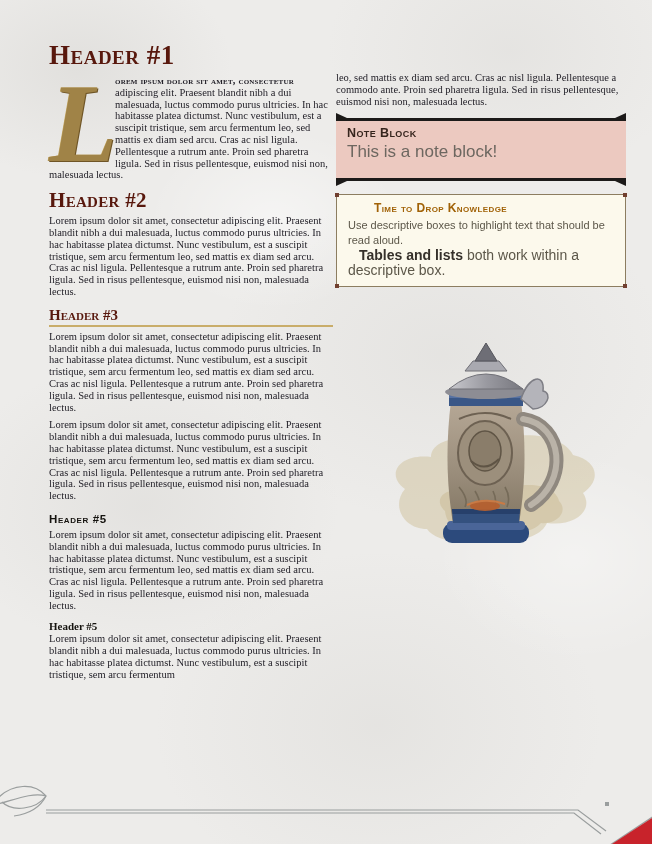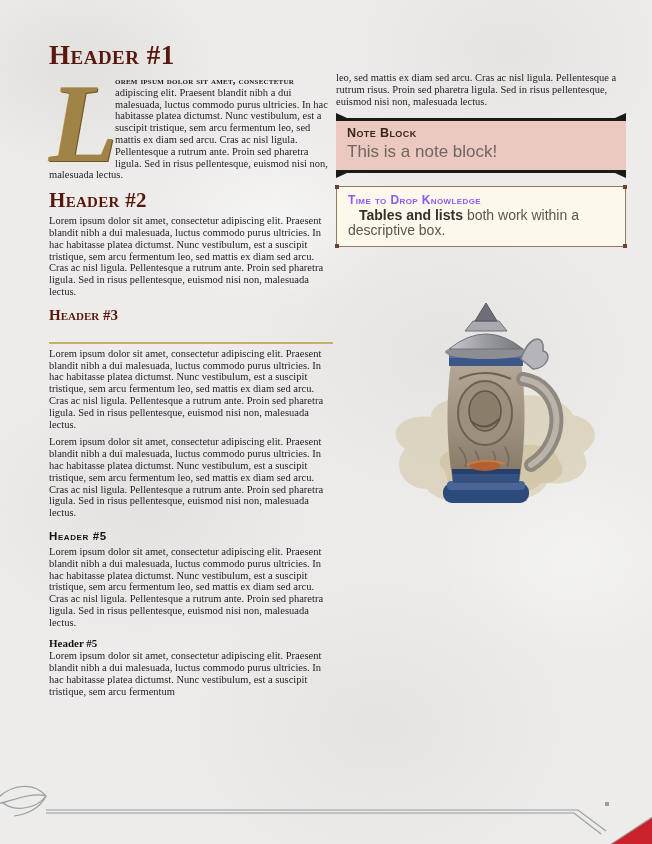--- a/index.html
+++ b/index.html
@@ -15,49 +15,49 @@
       radial-gradient(ellipse 180px 130px at 42% 26%, rgba(255,255,255,.45), transparent 70%),
       radial-gradient(ellipse 200px 150px at 88% 66%, rgba(255,255,255,.35), transparent 70%);
     font-family:"Liberation Serif", serif;
   }
   .col-left {position:absolute;left:36px; top:40px;width:284px;margin-left:13px;}
   .col-right{position:absolute;left:336px;top:40px;width:290px;padding-top:32px;box-sizing:border-box;}
 
   h1,h2,h3,h4{font-family:"Liberation Serif",serif;font-variant:small-caps;color:#58180D;font-weight:bold;}
   h1{font-size:27px;margin:0 0 4px 0;letter-spacing:.5px;}
   h2{font-size:21px;margin:7px 0 2px 0;letter-spacing:.3px;}
-  h3{font-size:15px;margin:9px 0 4px 0;border-bottom:2px solid #c9ad6a;padding-bottom:18px;}
+  h3{font-size:15px;margin:9px 0 4px 0;border-bottom:2px solid #c9ad6a;padding-bottom:1px;}
   h4{font-size:13px;margin:9px 0 2px 0;}
   h5{font-family:"Liberation Sans",sans-serif;font-variant:small-caps;font-size:11.5px;color:#15130f;margin:11px 0 4px 0;letter-spacing:.6px;font-weight:bold;}
   h6{font-family:"Liberation Serif",serif;font-size:11px;color:#15130f;margin:9px 0 1px 0;font-weight:bold;}
 
   p.body{font-size:10.5px;line-height:11.8px;color:#24222a;margin:0 0 6px 0;}
   .lead{font-variant:small-caps;font-weight:bold;letter-spacing:.2px;}
 
   .dropcap{
     float:left;
     font-family:"Liberation Serif",serif;font-style:italic;font-weight:bold;
     font-size:112px;line-height:92px;height:92px;width:58px;
     color:#a08347;text-shadow:1px 1px 0 #6f5526, -0.5px -0.5px 0 #c8ab67;
     margin:2px 8px 0 0;
   }
 
   
   .noteblock{position:relative;margin:4px 0 0 0;}
   .note-bar{display:block;width:100%;height:8px;}
-  .note-inner{background:#ecc9c0;padding:5px 11px 8px 11px;}
+  .note-inner{background:#ecc9c0;padding:5px 11px 16px 11px;}
   .note-title{font-family:"Liberation Sans",sans-serif;font-variant:small-caps;font-weight:bold;font-size:12.5px;color:#36251d;letter-spacing:.4px;}
   .note-body{font-family:"Liberation Sans",sans-serif;font-size:17px;color:#6d6760;margin-top:2px;}
 
   
   .descbox{position:relative;margin-top:8px;border:1px solid #8c7d60;background:#fcf9ec;padding:6px 11px 9px 11px;}
   .corner{position:absolute;width:4px;height:4px;background:#713f2f;}
   .corner.tl{left:-2px;top:-2px;} .corner.tr{right:-2px;top:-2px;}
   .corner.bl{left:-2px;bottom:-2px;} .corner.br{right:-2px;bottom:-2px;}
-  .desc-title{font-family:"Liberation Sans",sans-serif;font-variant:small-caps;font-weight:bold;font-size:12px;color:#8b5cf6;letter-spacing:.4px;}
+  .desc-title{font-family:"Liberation Sans",sans-serif;font-variant:small-caps;font-weight:bold;font-size:12px;color:#a16207;letter-spacing:.4px;margin-left:26px;}
   .desc-body{font-family:"Liberation Sans",sans-serif;font-size:11px;line-height:14.5px;color:#5c5749;margin:3px 0 0 0;}
   .desc-callout{font-family:"Liberation Sans",sans-serif;font-size:14px;line-height:14.5px;color:#5c5749;margin:1px 16px 0 0;text-indent:11px;}
   .desc-callout b{color:#35302a;}
 
   .illustration{margin-top:54px;text-align:center;}
 
   .footer-svg{position:absolute;left:0;bottom:0;width:652px;height:64px;}
 </style>
 </head>
 <body>
@@ -78,41 +78,42 @@
     <p class="body">Lorem ipsum dolor sit amet, consectetur adipiscing elit. Praesent blandit nibh a dui malesuada, luctus commodo purus ultricies. In hac habitasse platea dictumst. Nunc vestibulum, est a suscipit tristique, sem arcu fermentum leo, sed mattis ex diam sed arcu. Cras ac nisl ligula. Pellentesque a rutrum ante. Proin sed pharetra ligula. Sed in risus pellentesque, euismod nisi non, malesuada lectus.</p>
 
     <h5>Header #5</h5>
     <p class="body">Lorem ipsum dolor sit amet, consectetur adipiscing elit. Praesent blandit nibh a dui malesuada, luctus commodo purus ultricies. In hac habitasse platea dictumst. Nunc vestibulum, est a suscipit tristique, sem arcu fermentum leo, sed mattis ex diam sed arcu. Cras ac nisl ligula. Pellentesque a rutrum ante. Proin sed pharetra ligula. Sed in risus pellentesque, euismod nisi non, malesuada lectus.</p>
 
     <h6>Header #5</h6>
     <p class="body">Lorem ipsum dolor sit amet, consectetur adipiscing elit. Praesent blandit nibh a dui malesuada, luctus commodo purus ultricies. In hac habitasse platea dictumst. Nunc vestibulum, est a suscipit tristique, sem arcu fermentum</p>
   </div>
 
   <div class="col-right">
-    <p class="body">leo, sed mattis ex diam sed arcu. Cras ac nisl ligula. Pellentesque a rutrum risus. Proin sed pharetra ligula. Sed in risus pellentesque, euismod nisi non, malesuada lectus.</p>
+    <p class="body">leo, sed mattis ex diam sed arcu. Cras ac nisl ligula. Pellentesque a commodo ante. Proin sed pharetra ligula. Sed in risus pellentesque, euismod nisi non, malesuada lectus.</p>
 
     <div class="noteblock">
       <svg class="note-bar" viewBox="0 0 290 8" preserveAspectRatio="none">
           <polygon points="0,0 11,5 279,5 290,0 290,8 0,8" fill="#1c1a19"></polygon>
         </svg>
       <div class="note-inner">
         <div class="note-title">Note Block</div>
         <div class="note-body">This is a note block!</div>
       </div>
       <svg class="note-bar" viewBox="0 0 290 8" preserveAspectRatio="none">
           <polygon points="0,8 11,3 279,3 290,8 290,0 0,0" fill="#1c1a19"></polygon>
         </svg>
     </div>
 
     <div class="descbox">
       <span class="corner tl"></span>
       <span class="corner tr"></span>
       <span class="corner bl"></span>
       <span class="corner br"></span>
       <div class="desc-title">Time to Drop Knowledge</div>
+      <p class="desc-body">Use descriptive boxes to highlight text that should be read aloud.</p>
       <p class="desc-callout"><b>Tables and lists</b><span> both work within a descriptive box.</span></p>
     </div>
 
     <div class="illustration">
       <svg width="268" height="218" viewBox="0 0 268 218">
         <defs>
           <linearGradient id="bodyg" x1="0" y1="0" x2="0" y2="1">
             <stop offset="0" stop-color="#b6a896"></stop>
               <stop offset="0.55" stop-color="#9c8f7d"></stop>
               <stop offset="1" stop-color="#837764"></stop>

